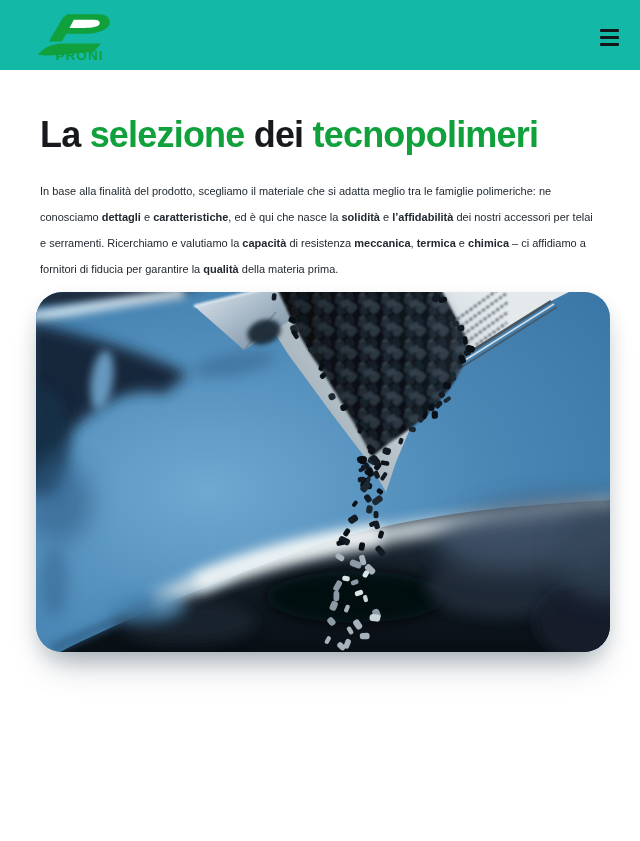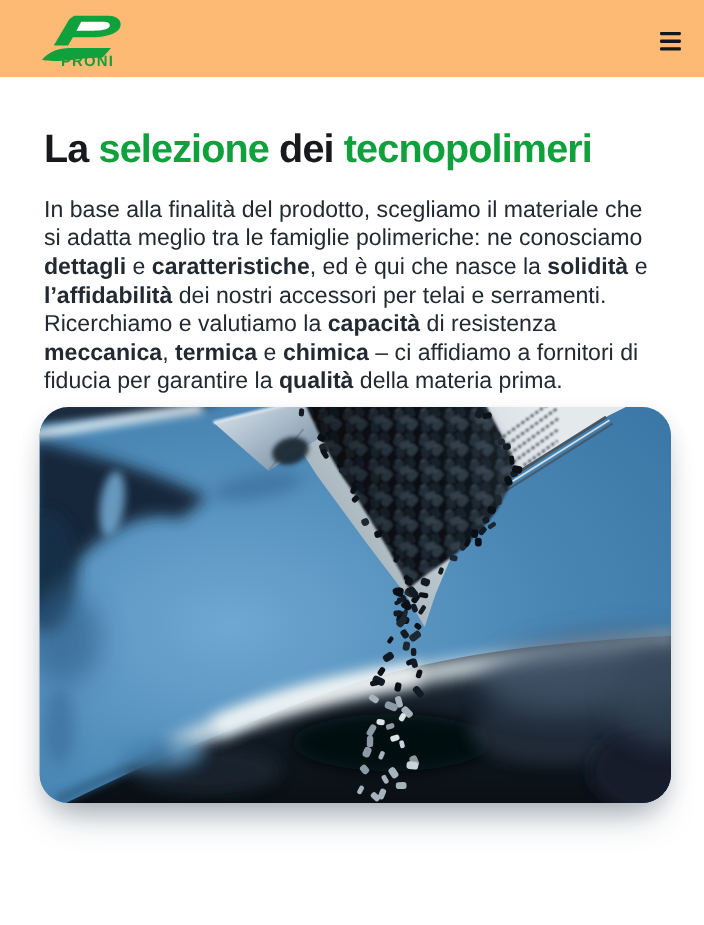--- a/index.html
+++ b/index.html
@@ -1,38 +1,38 @@
 <!DOCTYPE html>
 <html style="--green: #10A03C; --dark: #17191C; --body: #222931;"><head>
 <meta charset="utf-8">
 <style>
   html,body{margin:0;padding:0;}
   body{
     width:640px;min-height:841px;background:#ffffff;
     font-family:"Liberation Sans","DejaVu Sans",sans-serif;
     -webkit-font-smoothing:antialiased;overflow-x:hidden;
   }
-  .header{position:relative;height:70px;background:#fdba74;}
+  .header{position:relative;height:70px;background:#14b8a6;}
   .logo{position:absolute;left:37px;top:11px;display:block;text-decoration:none;}
   .logo svg{display:block;}
   .logo-text{fill:var(--green);font-weight:bold;font-size:12.5px;letter-spacing:1px;}
   .menu-btn{
     position:absolute;right:20px;top:29px;width:20px;height:17px;
     display:flex;flex-direction:column;justify-content:space-between;
     background:none;border:none;padding:0;cursor:pointer;
   }
   .menu-btn .bar{display:block;width:19px;height:3px;background:#14171a;border-radius:1px;}
   main{padding:0 40px;}
   h1{
     margin:42px 0 0;font-size:36px;line-height:46px;font-weight:bold;
     letter-spacing:-0.8px;color:var(--dark);
   }
   h1 .seg-green{color:var(--green);}
   .intro{
-    margin:20px 0 0;font-size:21px;line-height:26px;color:var(--body);
+    margin:20px 0 0;font-size:11px;line-height:26px;color:var(--body);
     max-width:585px;
   }
   .intro .seg-bold{font-weight:bold;}
   .photo{
     margin:10px 0 0 -4px;width:574px;height:360px;border-radius:26px;
     box-shadow:0 22px 34px -14px rgba(20,40,60,.35), 0 8px 18px rgba(20,40,60,.12);
     background:#4a87b5;
   }
   .photo svg{display:block;border-radius:26px;}
 </style>

